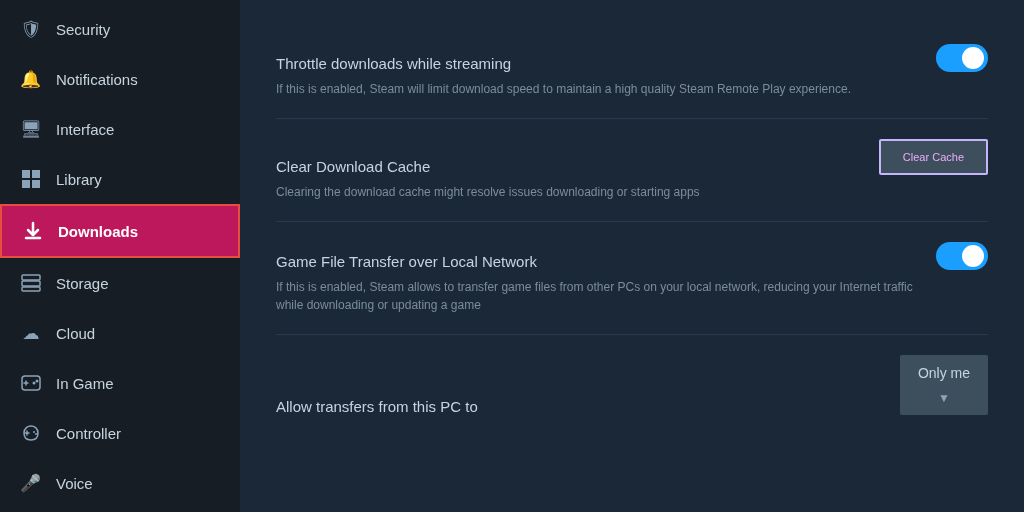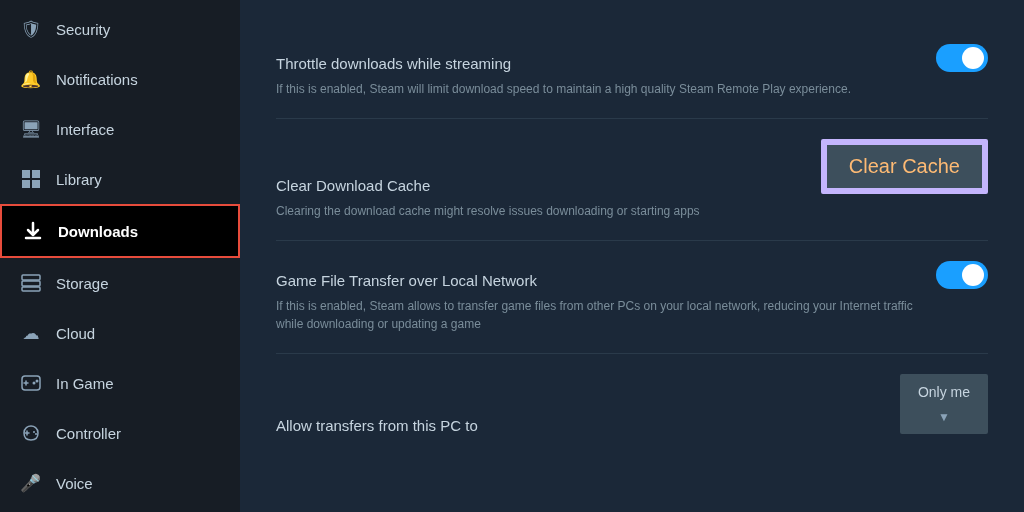--- a/index.html
+++ b/index.html
@@ -25,21 +25,21 @@
       display: flex;
       align-items: center;
       gap: 14px;
       padding: 14px 20px;
       cursor: pointer;
       font-size: 15px;
       color: #c6d4df;
       transition: background 0.15s;
     }
     .sidebar-item.active {
-      background: #000000;
+      background: #be185d;
       color: #ffffff;
       font-weight: 600;
       border: 2px solid #e74c3c;
     }
     .sidebar-item .icon {
       width: 22px;
       height: 22px;
       display: flex;
       align-items: center;
       justify-content: center;
@@ -108,24 +108,24 @@
       right: 4px;
       width: 22px;
       height: 22px;
       border-radius: 50%;
       background: #ffffff;
       transition: right 0.2s;
     }
     
     .clear-cache-btn {
       background: #3d4f5c;
-      color: #fdba74;
-      border: 6px solid #c4b5fd;
+      color: #f0abfc;
+      border: 2px solid #c4b5fd;
       padding: 10px 22px;
-      font-size: 20px;
+      font-size: 11px;
       cursor: pointer;
       border-radius: 2px;
       white-space: nowrap;
       flex-shrink: 0;
     }
     
     .dropdown-btn {
       background: #3d4f5c;
       color: #c6d4df;
       border: none;

